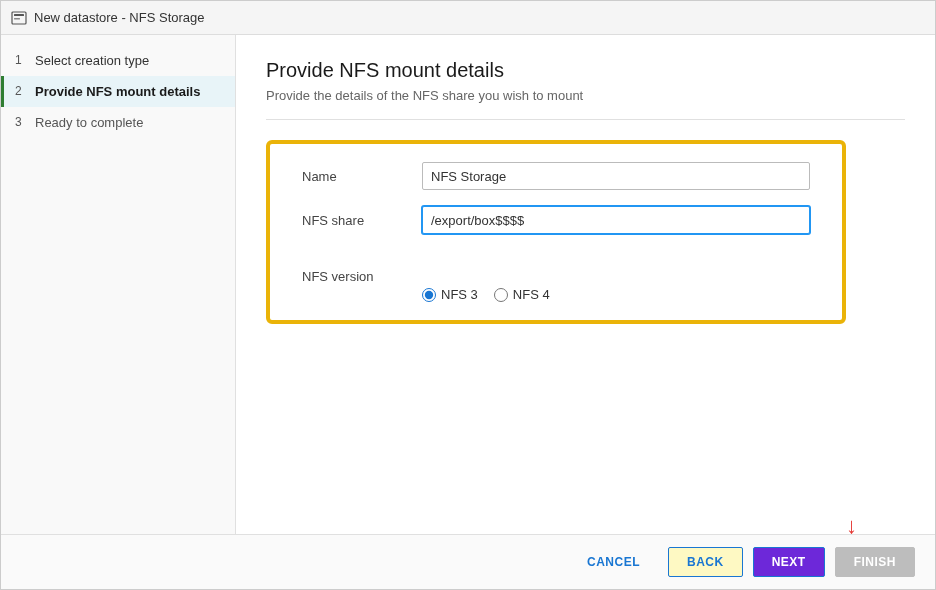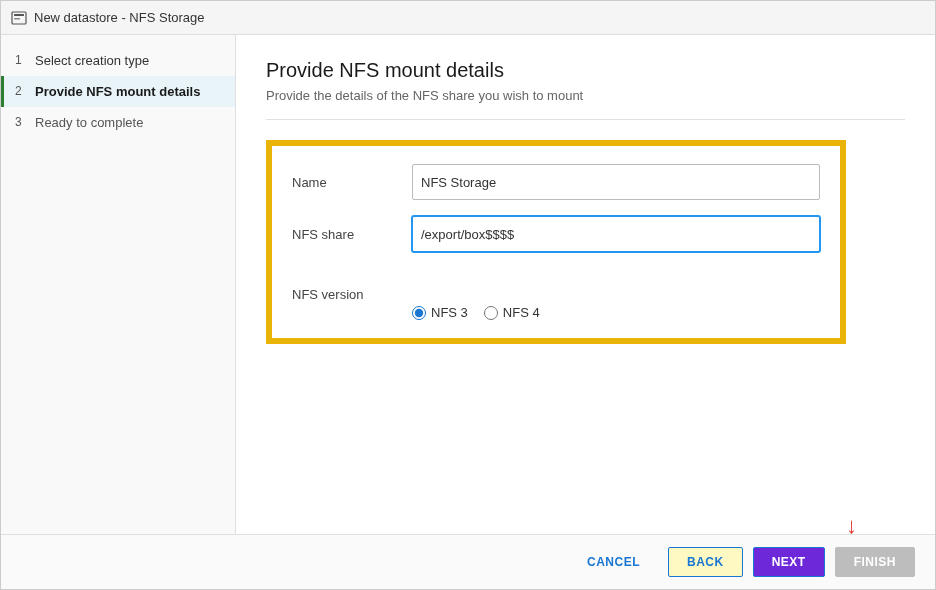--- a/index.html
+++ b/index.html
@@ -102,42 +102,42 @@
     }
     .main-subtitle {
       font-size: 13px;
       color: #666;
       margin-bottom: 20px;
       border-bottom: 1px solid #e0e0e0;
       padding-bottom: 16px;
     }
     
     .form-container {
-      border: 6px solid #eab308;
-      border-radius: 0;
-      padding: 18px 20px;
+      border: 4px solid #eab308;
+      border-radius: 6px;
+      padding: 18px 32px;
       max-width: 580px;
     }
     .form-row {
       display: flex;
       align-items: center;
       margin-bottom: 16px;
     }
     .form-row:last-child {
       margin-bottom: 0;
     }
     .form-label {
       width: 120px;
       font-size: 13px;
       color: #444;
       flex-shrink: 0;
     }
     .form-input {
       flex: 1;
-      height: 36px;
+      height: 28px;
       border: 1px solid #bbb;
       border-radius: 2px;
       padding: 0 8px;
       font-size: 13px;
       color: #333;
       outline: none;
       background: #fff;
     }
     .form-input.active-field {
       border-color: #2196f3;

